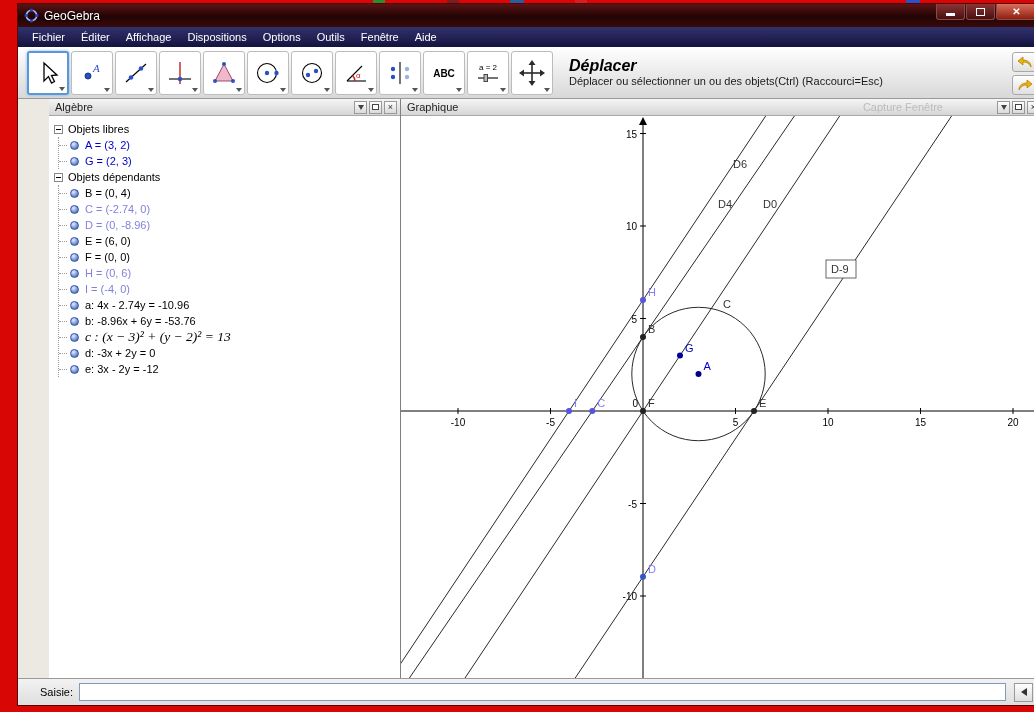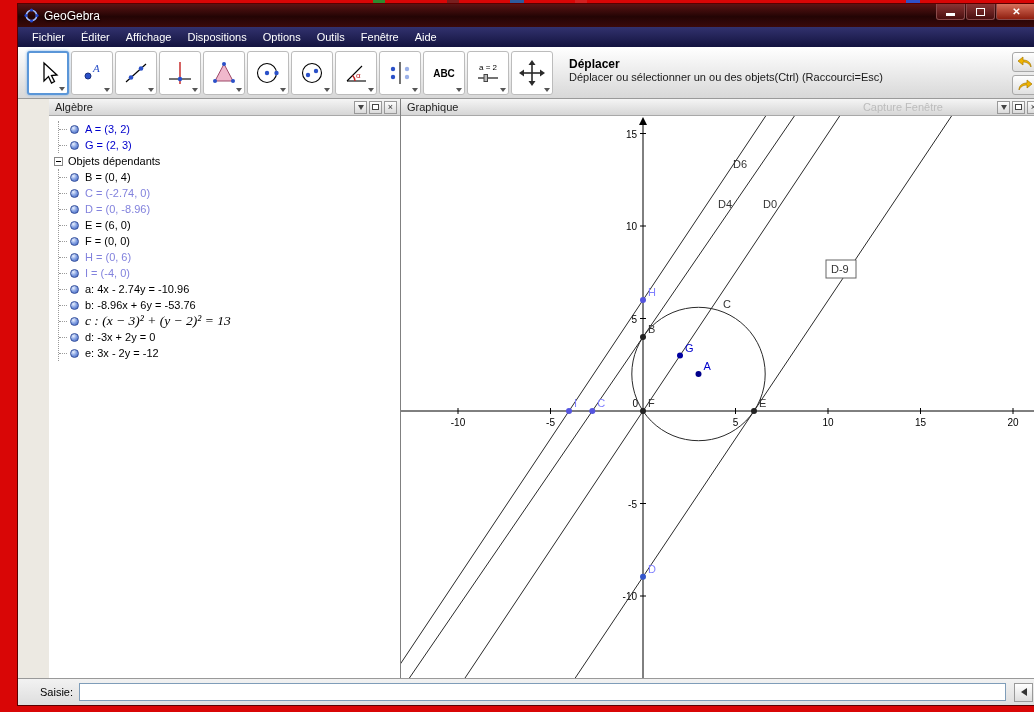--- a/index.html
+++ b/index.html
@@ -30,21 +30,21 @@
   
   .toolbar { height:52px; background:linear-gradient(#ffffff,#d8d8d8); border-bottom:1px solid #9a9a9a;
              display:flex; align-items:flex-start; padding:4px 6px 0 9px; flex:none; }
   .tool-btn { width:42px; height:44px; background:#fff; border:1px solid #bcbcbc; border-radius:3px;
               margin-right:2px; position:relative; display:flex; align-items:center; justify-content:center; flex:none; }
   .tool-btn.selected { border:2px solid #5a96d8; box-shadow:0 0 3px #7ab0e8; }
   .tool-btn .dd { position:absolute; right:2px; bottom:2px; width:0; height:0;
                   border-left:3px solid transparent; border-right:3px solid transparent; border-top:4px solid #555; }
   .tool-glyph { font-size:10px; font-weight:bold; color:#000; }
   .tool-help { margin-left:14px; padding-top:6px; }
-  .help-title { font-size:12px; font-weight:bold; color:#000; }
+  .help-title { font-size:16px; font-weight:bold; color:#000;font-style:italic; }
   .help-sub { font-size:11px; color:#1a1a1a; margin-top:0; }
   .undo-redo { margin-left:auto; display:flex; flex-direction:column; gap:3px; padding-top:1px; }
   .ur-btn { width:25px; height:20px; border:1px solid #a8a8a8; border-radius:3px;
             background:linear-gradient(#ffffff,#e0e0e0); display:flex; align-items:center; justify-content:center; }
 
   
   .main { flex:1; display:flex; overflow:hidden;margin-left:31px; }
   .panel-header { height:17px; background:linear-gradient(#f5f5f5,#d6d6d6); border-bottom:1px solid #a8a8a8;
                   display:flex; align-items:center; font-size:11px; color:#222; padding:0 3px 0 6px; flex:none; }
   .hdr-spacer { flex:1; }
@@ -286,20 +286,26 @@
             <span class="hdr-btn">
                 <span class="restore-glyph"></span>
               </span>
             <span class="hdr-btn">
                 <span>×</span>
               </span>
           </span>
         </div>
         <div class="algebra-tree">
             <div class="tree-group">
+              <div class="group-row">
+                <span class="expand-box">
+                  <span class="minus"></span>
+                </span>
+                <span class="group-label">Objets libres</span>
+              </div>
               <div class="group-items">
                 <div class="tree-item">
                   <span class="connector"></span>
                   <span class="marble"></span>
                   <span class="item-text" style="color:#0000cc">A = (3, 2)</span>
                 </div>
                 <div class="tree-item">
                   <span class="connector"></span>
                   <span class="marble"></span>
                   <span class="item-text" style="color:#0000cc">G = (2, 3)</span>

